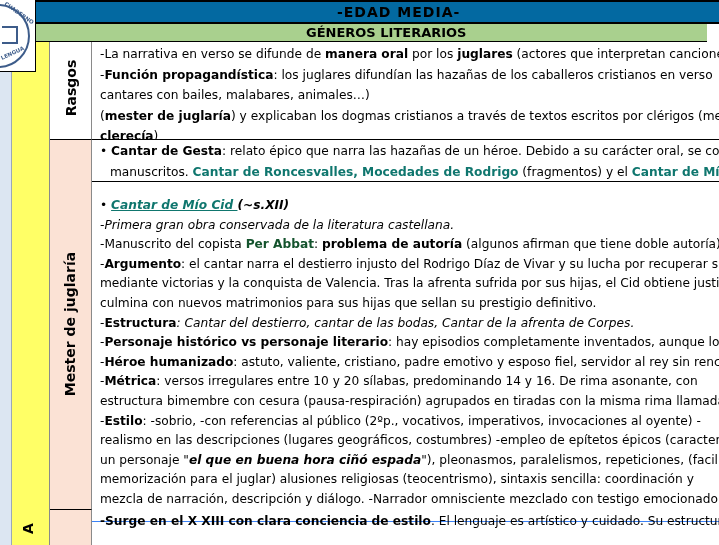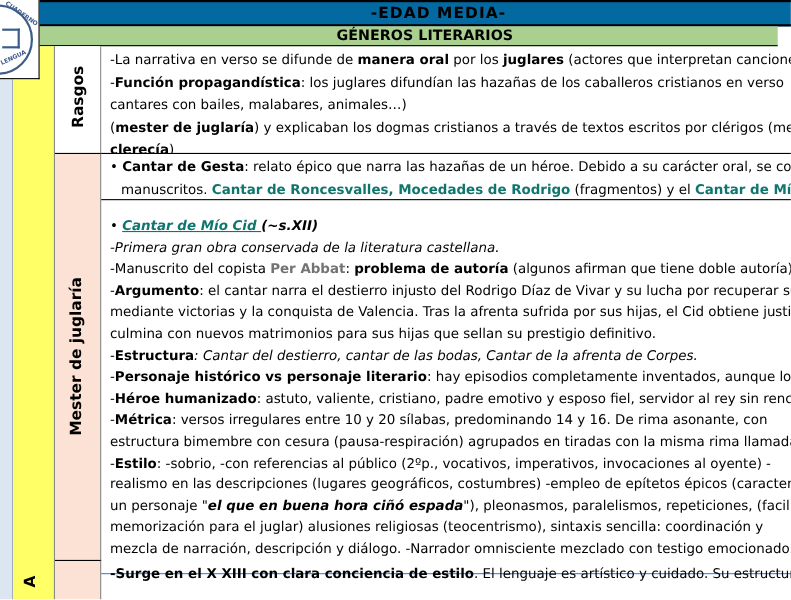--- a/index.html
+++ b/index.html
@@ -30,21 +30,21 @@
     .content { position: absolute; left: 92px; width: 627px; overflow: hidden; font-size: 12.2px; line-height: 20.5px; padding-left: 8px; white-space: nowrap; }
     .c-rasgos { top: 42px; height: 98px; border-bottom: 1px solid #000; padding-top: 2px; }
     .c-gesta { top: 140px; height: 42px; border-bottom: 1px solid #000; padding-top: 1px; }
     .c-cid { top: 182px; height: 328px; border-bottom: 1px solid #3b82f6; padding-top: 1px; margin-top: 12px; }
     .c-next { top: 510px; height: 35px; padding-top: 1px; }
 
     .line { display: block; height: 20.5px; overflow: hidden; }
     .line.compact { height: 19.6px; }
     .i { font-style: italic; }
     .purple { color: #0f766e; font-weight: bold; }
-    .blue { color: #737373; font-weight: bold; }
+    .blue { color: #14532d; font-weight: bold; }
     .u { text-decoration: underline; }
     .ind { padding-left: 10px; }
 
     .logo-box { position: absolute; left: 0; top: 0; width: 36px; height: 72px; background: #fff; border-right: 1.5px solid #000; border-bottom: 1.5px solid #000; overflow: hidden; }
     .logo-circle { position: absolute; left: -34px; top: 4px; width: 64px; height: 64px; border-radius: 50%; border: 2px solid #3d5c8a; }
     .logo-inner { position: absolute; left: 2px; top: 26px; width: 16px; height: 18px; border: 2px solid #3d5c8a; border-left: none; }
     .logo-t1 { position: absolute; left: 2px; top: 10px; font-size: 5.5px; font-weight: bold; color: #3d5c8a; transform: rotate(35deg); }
     .logo-t2 { position: absolute; left: 0px; top: 50px; font-size: 5.5px; font-weight: bold; color: #3d5c8a; transform: rotate(-25deg); }
   </style>
 </head>

